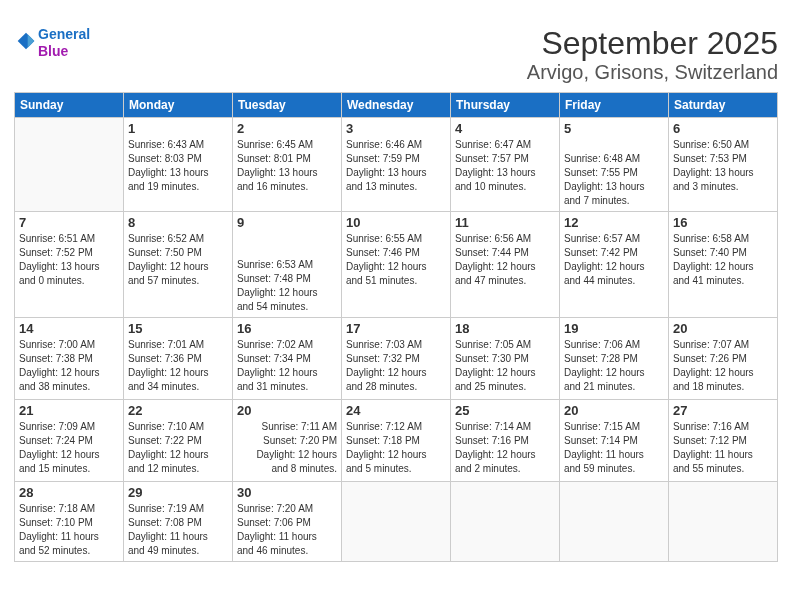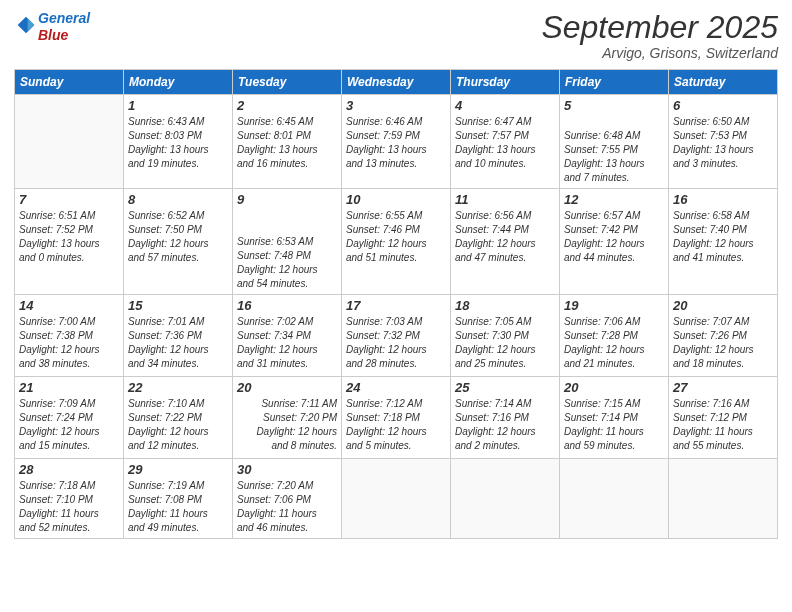--- a/index.html
+++ b/index.html
@@ -7,22 +7,21 @@
       width: 792px;
       height: 612px;
       font-family: Arial, sans-serif;
       background: #fff;
       overflow: hidden;
     }
     .page {
       width: 792px;
       height: 612px;
       background: #fff;
-      padding: 10px 14px;
-      font-style: italic;
+      padding: 26px 14px;
     }
     .header {
       display: flex;
       justify-content: space-between;
       align-items: flex-start;
       margin-bottom: 8px;
     }
     .logo {
       display: flex;
       align-items: center;
@@ -45,21 +44,21 @@
     .title-block {
       text-align: right;
     }
     .month-title {
       font-size: 32px;
       font-weight: normal;
       color: #333;
       line-height: 1.1;
     }
     .location {
-      font-size: 14px;
+      font-size: 20px;
       color: #555;
     }
     .calendar-table {
       width: 100%;
       border-collapse: collapse;
       table-layout: fixed;
     }
     .calendar-table th {
       background: #1a6fc4;
       color: #fff;
@@ -104,21 +103,21 @@
   <div class="header">
     <div class="logo">
       <div>
         <svg class="logo-icon" viewBox="0 0 24 24" fill="none" xmlns="http://www.w3.org/2000/svg">
           <polygon points="12,2 22,12 12,22 2,12" fill="#1a6fc4"></polygon>
           <polygon points="14,4 22,12 14,20" fill="#4a9fd4"></polygon>
         </svg>
       </div>
       <div class="logo-text">
         <div><span>General</span></div>
-        <div style="color:#b91c1c">Blue</div>
+        <div style="color:#a21caf">Blue</div>
       </div>
     </div>
     <div class="title-block">
       <div class="month-title">September 2025</div>
       <div class="location">Arvigo, Grisons, Switzerland</div>
     </div>
   </div>
 
   <table class="calendar-table">
     <thead>

